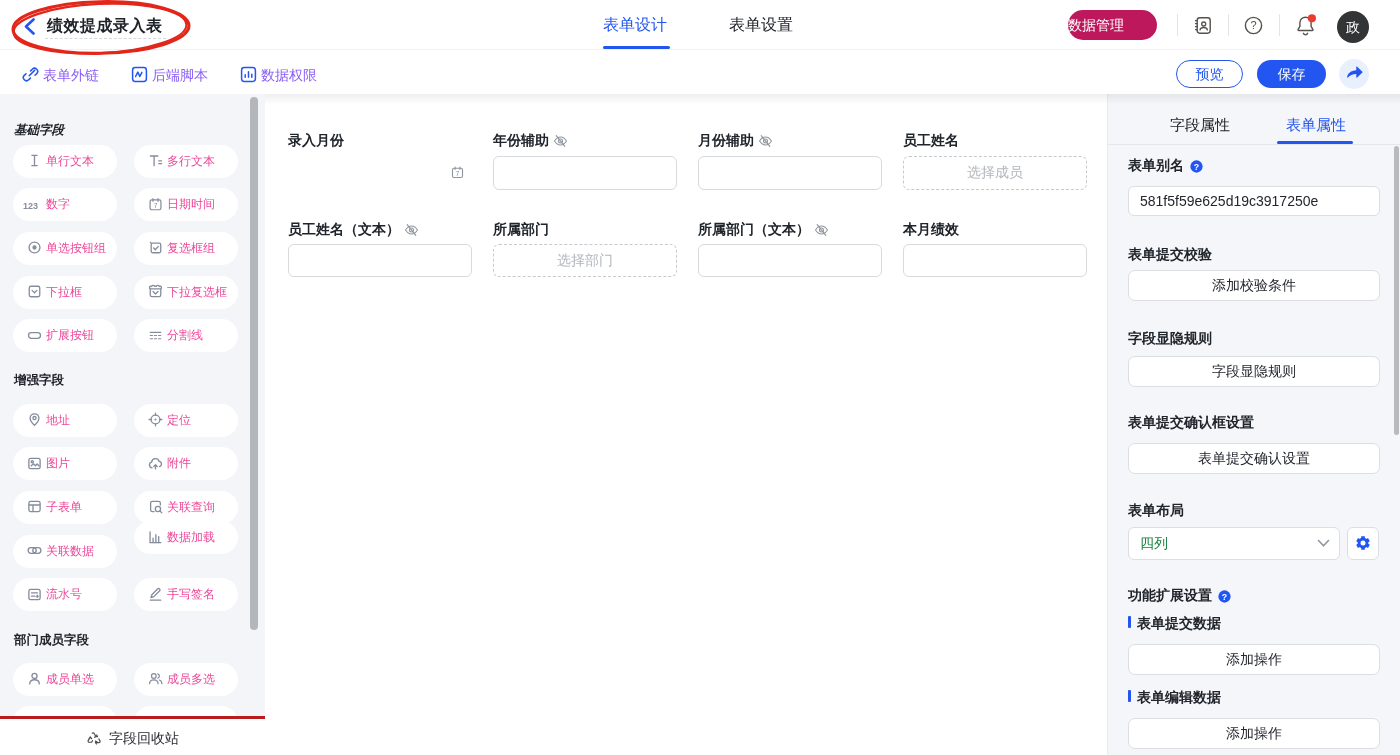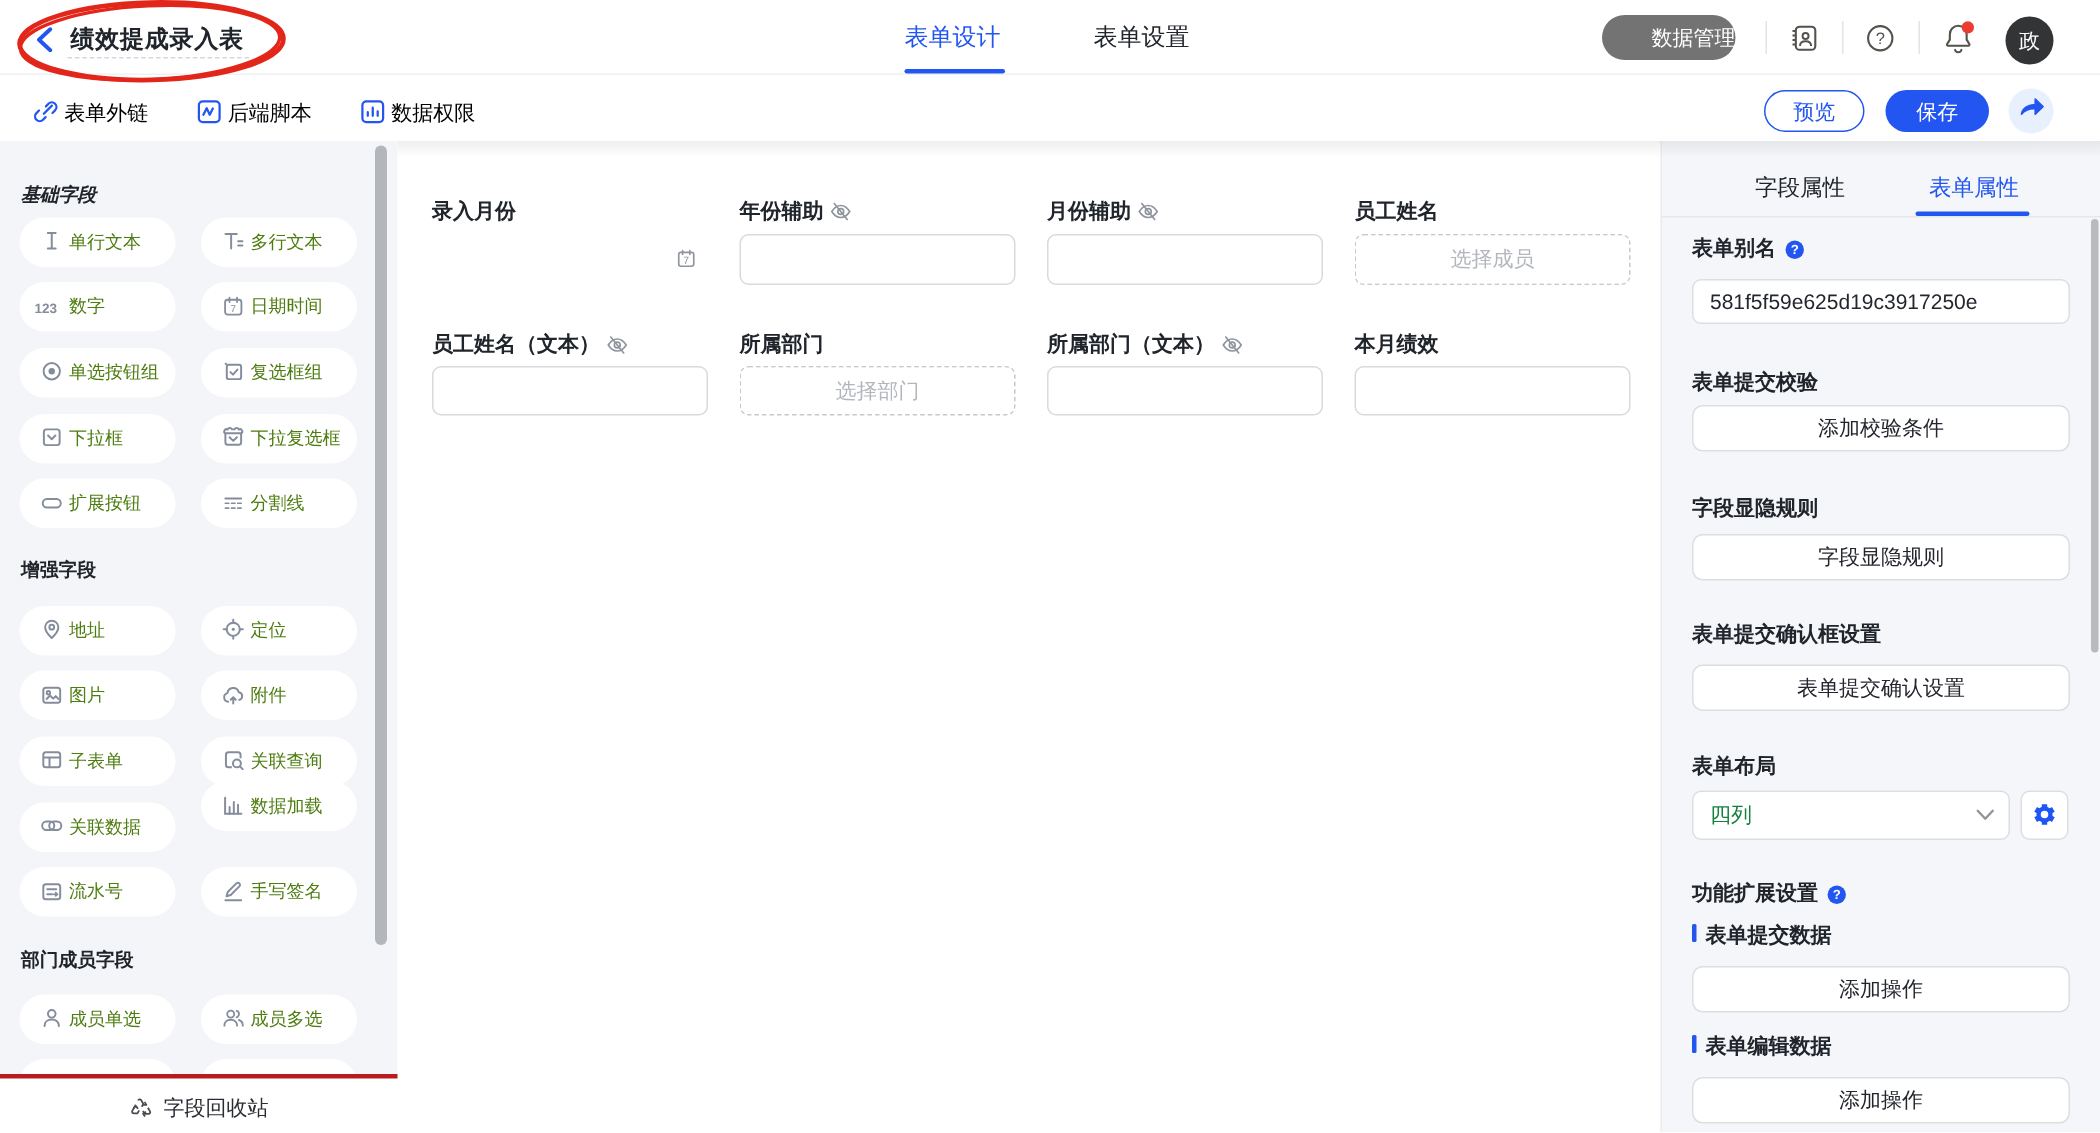--- a/index.html
+++ b/index.html
@@ -7,37 +7,37 @@
   body { font-family:"Liberation Sans", sans-serif; color:#20242b; background:#fff; }
   .abs { position:absolute; }
   #app { position:relative; width:1400px; height:755px; overflow:hidden; background:#fff; }
 
   
   #header { left:0; top:0; width:1400px; height:50px; background:#fff; border-bottom:1px solid #f0f1f2; }
   #title { left:47px; top:16px; font-size:16px; font-weight:600; letter-spacing:.5px; color:#20242b; }
   #title-dash { left:45px; top:38px; width:121px; border-top:1px dashed #d4d7dc; }
   .tab1 { top:15px; font-size:16px; }
   #tab-underline { left:603px; top:46px; width:67px; height:3px; background:#2356f0; border-radius:2px; }
-  #btn-data { left:1068px; top:10px; width:89px; height:30px; background:#737373; color:#fff; font-size:14px; border-radius:15px; text-align:right; line-height:30px; }
+  #btn-data { left:1068px; top:10px; width:89px; height:30px; background:#be185d; color:#fff; font-size:14px; border-radius:15px; text-align:left; line-height:30px; }
   .hsep { top:14px; width:1px; height:22px; background:#e3e4e6; }
   #avatar { left:1337px; top:11px; width:32px; height:32px; border-radius:50%; background:#333436; color:#fff; font-size:14px; text-align:center; line-height:32px; }
 
   
   #toolbar { left:0; top:50px; width:1400px; height:44px; background:#fff; }
   #toolbar-shadow { left:265px; top:94px; width:1135px; height:11px; background:linear-gradient(rgba(31,35,41,0.075), rgba(31,35,41,0)); z-index:5; }
-  .tool-link { top:66px; color:#000000; font-size:14px; }
+  .tool-link { top:66px; color:#8b5cf6; font-size:14px; }
   .tool-link svg { vertical-align:-3px; margin-right:0; }
   #btn-preview { left:1176px; top:60px; width:67px; height:28px; border:1px solid #2356f0; border-radius:14px; color:#2356f0; font-size:14px; text-align:center; line-height:26px; background:#fff; }
   #btn-save { left:1257px; top:60px; width:69px; height:28px; border-radius:14px; color:#fff; font-size:14px; text-align:center; line-height:28px; background:#2356f0; }
   #btn-share { left:1339px; top:59px; width:30px; height:30px; border-radius:50%; background:#e9f0fd; text-align:center; line-height:34px; }
 
   
   #sidebar { left:0; top:94px; width:265px; height:661px; background:#f4f5f8; }
   .side-h { left:14px; font-size:12.5px; font-weight:bold; color:#20242b; }
-  .fbtn { width:104px; height:33px; background:#fff; border-radius:16.5px; font-size:12px; color:#4d7c0f; line-height:33px; white-space:nowrap; }
+  .fbtn { width:104px; height:33px; background:#fff; border-radius:16.5px; font-size:12px; color:#ec4899; line-height:33px; white-space:nowrap; }
   .fbtn svg { vertical-align:-3.5px; margin-right:4px; }
   .c1 { left:13px; } .c2 { left:134px; }
   .fbtn .pad { display:inline-block; width:14px; }
   #side-scroll { left:250px; top:97px; width:8px; height:533px; background:#b3b6bb; border-radius:4px; }
   #side-bottom { left:0; top:716px; width:265px; height:50px; background:#fff; border-top:3px solid #b91c1c; text-align:center; font-size:14px; color:#2a2c33; line-height:38px; z-index:3; }
   #side-bottom svg { vertical-align:-3px; margin-right:7px; }
 
   
   #canvas { left:265px; top:94px; width:842px; height:661px; background:#fff; }
   .flabel { font-size:14px; font-weight:bold; color:#20242b; white-space:nowrap; }

